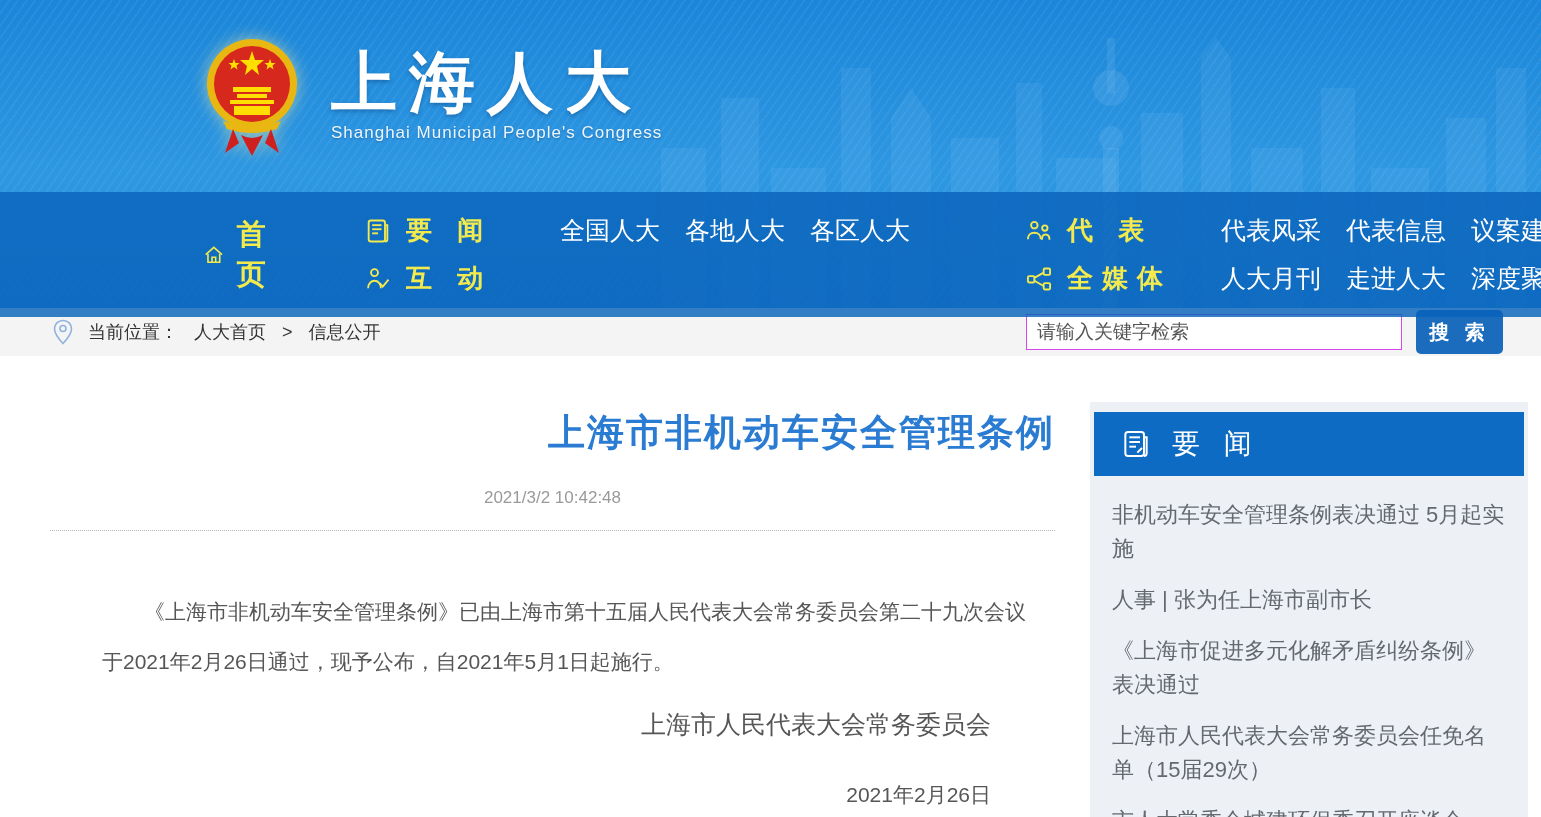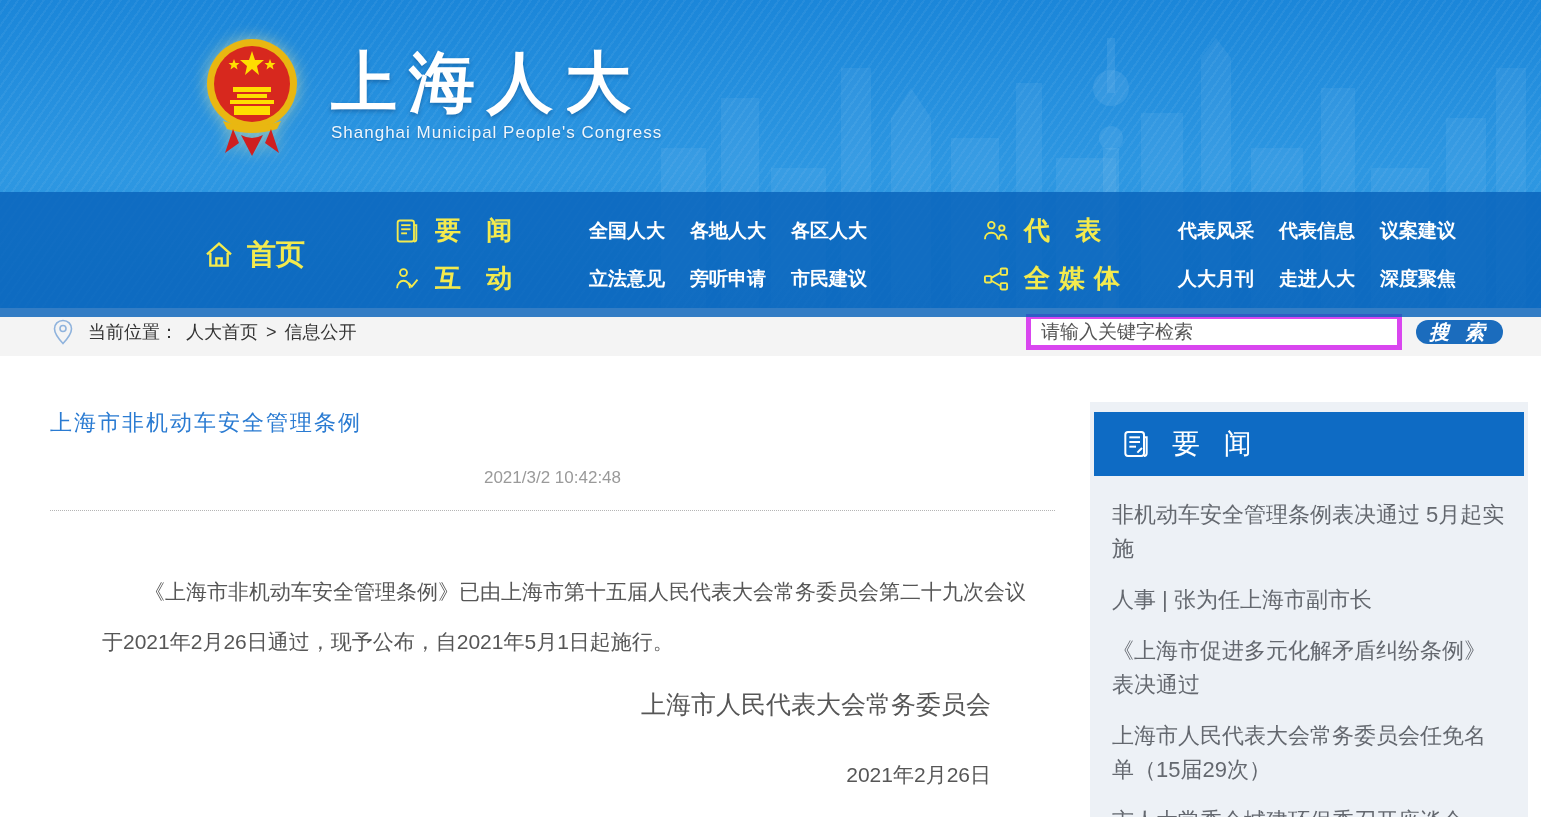--- a/index.html
+++ b/index.html
@@ -28,41 +28,41 @@
     color:var(--nav-yellow,#f3ea4e); font-size:29px; font-weight:bold; cursor:pointer; text-decoration:none; }
   .home-item svg{ width:32px; height:32px; }
   .nav-group{ display:flex; flex-direction:column; gap:13px; }
   .nav-group.g1{ margin-left:88px; }
   .nav-group.g2{ margin-left:115px; }
   .nav-row{ display:flex; align-items:center; }
   .nav-cat{ display:flex; align-items:center; gap:14px; color:var(--nav-yellow,#f3ea4e);
     font-size:26px; font-weight:bold; letter-spacing:9px; min-width:158px; cursor:pointer; text-decoration:none; white-space:nowrap; }
   .nav-cat svg{ width:28px; height:28px; flex:none; }
   .nav-links{ display:flex; gap:25px; margin-left:38px; }
-  .nav-links a{ color:#fff; font-size:19px; font-weight:bold; text-decoration:none; white-space:nowrap; cursor:pointer; }
+  .nav-links a{ color:#fff; font-size:25px; font-weight:normal; text-decoration:none; white-space:nowrap; cursor:pointer; }
 
   
   .breadcrumb-bar{ height:48px; background:#f4f4f4; display:flex; align-items:center;
     padding:0 38px 0 52px; }
   .pin{ width:22px; height:26px; margin-right:14px; }
-  .crumb-text{ font-size:18px; color:#333; display:flex; gap:8px; align-items:center; }
+  .crumb-text{ font-size:18px; color:#333; display:flex; gap:16px; align-items:center; }
   .crumb-text a{ color:#333; text-decoration:none; cursor:pointer; }
   .search-box{ margin-left:auto; display:flex; align-items:center; gap:14px; }
-  .search-box input{ width:376px; height:36px; border:5px solid #d946ef; background:#fff;
+  .search-box input{ width:376px; height:36px; border:1px solid #d946ef; background:#fff;
     font-size:19px; color:#444; padding:0 10px; outline:none; }
   .search-box input::placeholder{ color:#555; }
-  .search-btn{ width:87px; height:24px; background:var(--search-blue,#1b6cbd); color:#fff;
-    border:none; border-radius:13px; font-size:20px; font-weight:bold; letter-spacing:5px;
-    cursor:pointer; line-height:1;font-style:italic; }
+  .search-btn{ width:87px; height:44px; background:var(--search-blue,#1b6cbd); color:#fff;
+    border:none; border-radius:5px; font-size:20px; font-weight:bold; letter-spacing:5px;
+    cursor:pointer; line-height:1; }
 
   
   .content{ display:flex; height:461px; background:#fff; }
   .article{ width:1005px; margin-left:50px; padding-top:52px; }
-  .article h1{ text-align:left; color:var(--title-blue,#2a7bd2); font-size:22px;
-    font-weight:400; letter-spacing:2px; }
+  .article h1{ text-align:right; color:var(--title-blue,#2a7bd2); font-size:37px;
+    font-weight:700; letter-spacing:2px; }
   .article .dateline{ text-align:center; color:#9a9a9a; font-size:17px; margin-top:30px; }
   .article .divider{ border:none; border-top:1px dotted #b5b5b5; margin-top:22px; }
   .article .body-par{ margin:56px 12px 0 52px; font-size:21px; color:#565656;
     line-height:50px; text-indent:2em; }
   .sign-org{ text-align:right; padding-right:64px; margin-top:21px; font-size:25px; color:#565656; }
   .sign-date{ text-align:right; padding-right:64px; margin-top:40px; font-size:21px; color:#565656; }
 
   
   .sidebar{ width:438px; margin-left:auto; margin-right:13px; margin-top:46px;
     background:var(--sidebar-bg,#edf1f6); padding:10px 4px 20px; }
@@ -155,25 +155,20 @@
       </div>
       <div class="nav-row">
         <a class="nav-cat">
           <svg viewBox="0 0 24 24" fill="none" stroke="currentColor" stroke-width="1.6">
             <circle cx="9" cy="6.5" r="3"></circle>
               <path d="M3.5 20 c0-4 2.5-6.5 5.5-6.5 s5.5 2.5 5.5 6.5"></path>
             <path d="M13.5 15.5 l2.6 3 L21 12.5"></path>
           </svg>
           <span>互 动</span>
         </a>
-        <div class="nav-links">
-          <a>立法意见</a>
-          <a>旁听申请</a>
-          <a>市民建议</a>
-        </div>
       </div>
     </div>
 
     <div class="nav-group g2">
       <div class="nav-row">
         <a class="nav-cat">
           <svg viewBox="0 0 24 24" fill="none" stroke="currentColor" stroke-width="1.6">
             <circle cx="8" cy="7" r="2.8"></circle>
               <path d="M2.5 19 c0-3.5 2.3-5.5 5.5-5.5 s5.5 2 5.5 5.5"></path>
             <circle cx="17" cy="9.5" r="2.3"></circle>

